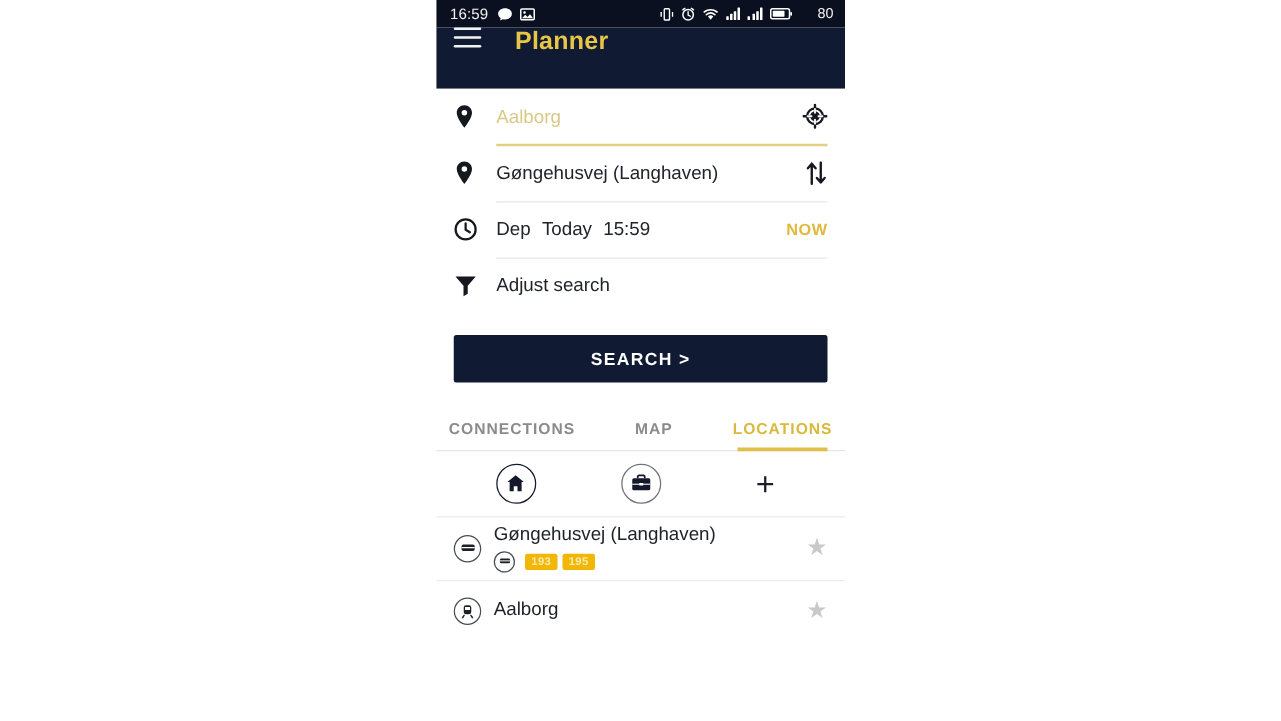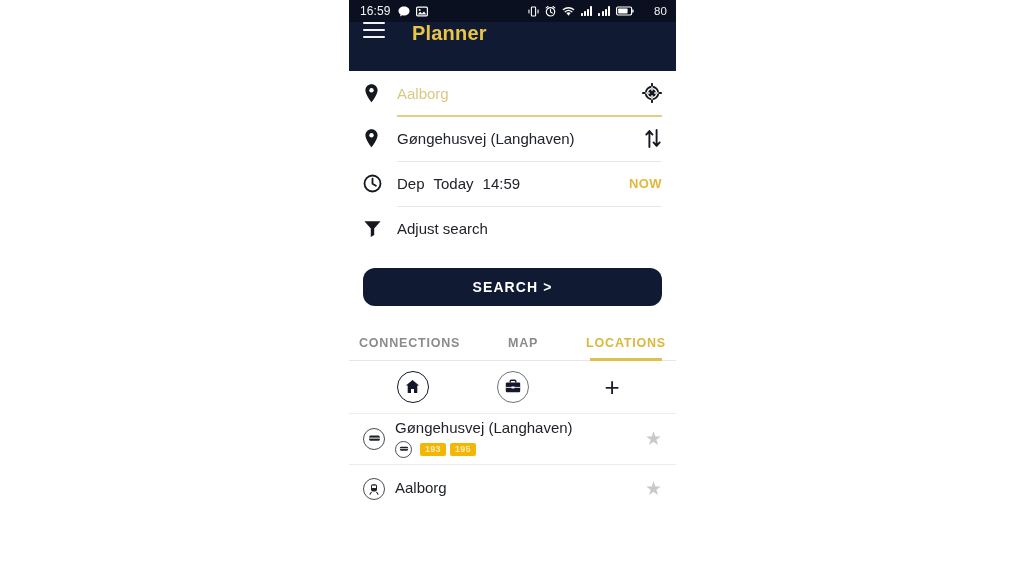--- a/index.html
+++ b/index.html
@@ -60,21 +60,21 @@
   .frow .faction{flex:none;display:flex;align-items:center;justify-content:flex-end;width:30px;}
   .rule{height:1px;background:#e7e7e7;margin-left:34px;}
   .rule.accent{background:#e2cf84;height:1.6px;}
   .now-btn{color:#e0b93d;font-size:13px;font-weight:700;letter-spacing:.4px;cursor:pointer;text-align:right;}
   .dep-line{display:flex;gap:9px;align-items:center;}
   .dep-line span{font-size:15px;color:#20232a;}
 
   
   .searchbtn-wrap{padding:17px 14px 0 14px;}
   .searchbtn{
-    height:38px;background:#101a33;color:#ffffff;border-radius:12px;
+    height:38px;background:#101a33;color:#ffffff;border-radius:2px;
     display:flex;align-items:center;justify-content:center;
     font-size:14px;font-weight:700;letter-spacing:1.1px;cursor:pointer;
   }
 
   
   .tabs{
     display:flex;margin-top:21px;border-bottom:1px solid #e7e7e7;
     padding:0 10px;
     gap:44px;
   }
@@ -233,21 +233,21 @@
         <span class="ficon">
           <svg width="19" height="19" viewBox="0 0 19 19">
             <circle cx="9.5" cy="9.5" r="8" fill="none" stroke="#16181f" stroke-width="1.8"></circle>
             <path d="M9.5 4.6v5.2l3.4 2" stroke="#16181f" stroke-width="1.8" fill="none" stroke-linecap="round" stroke-linejoin="round"></path>
           </svg>
         </span>
         <span class="ftext">
           <span class="dep-line">
             <span>Dep</span>
             <span>Today</span>
-            <span>14:59</span>
+            <span>15:59</span>
           </span>
         </span>
         <span class="now-btn">NOW</span>
       </div>
       <div class="rule"></div>
 
       <div class="frow">
         <span class="ficon">
           <svg width="19" height="19" viewBox="0 0 19 19">
             <path d="M1.4 2.2h16.2L11.2 9.6v6.3l-3.4 2.1V9.6z" fill="#16181f"></path>

